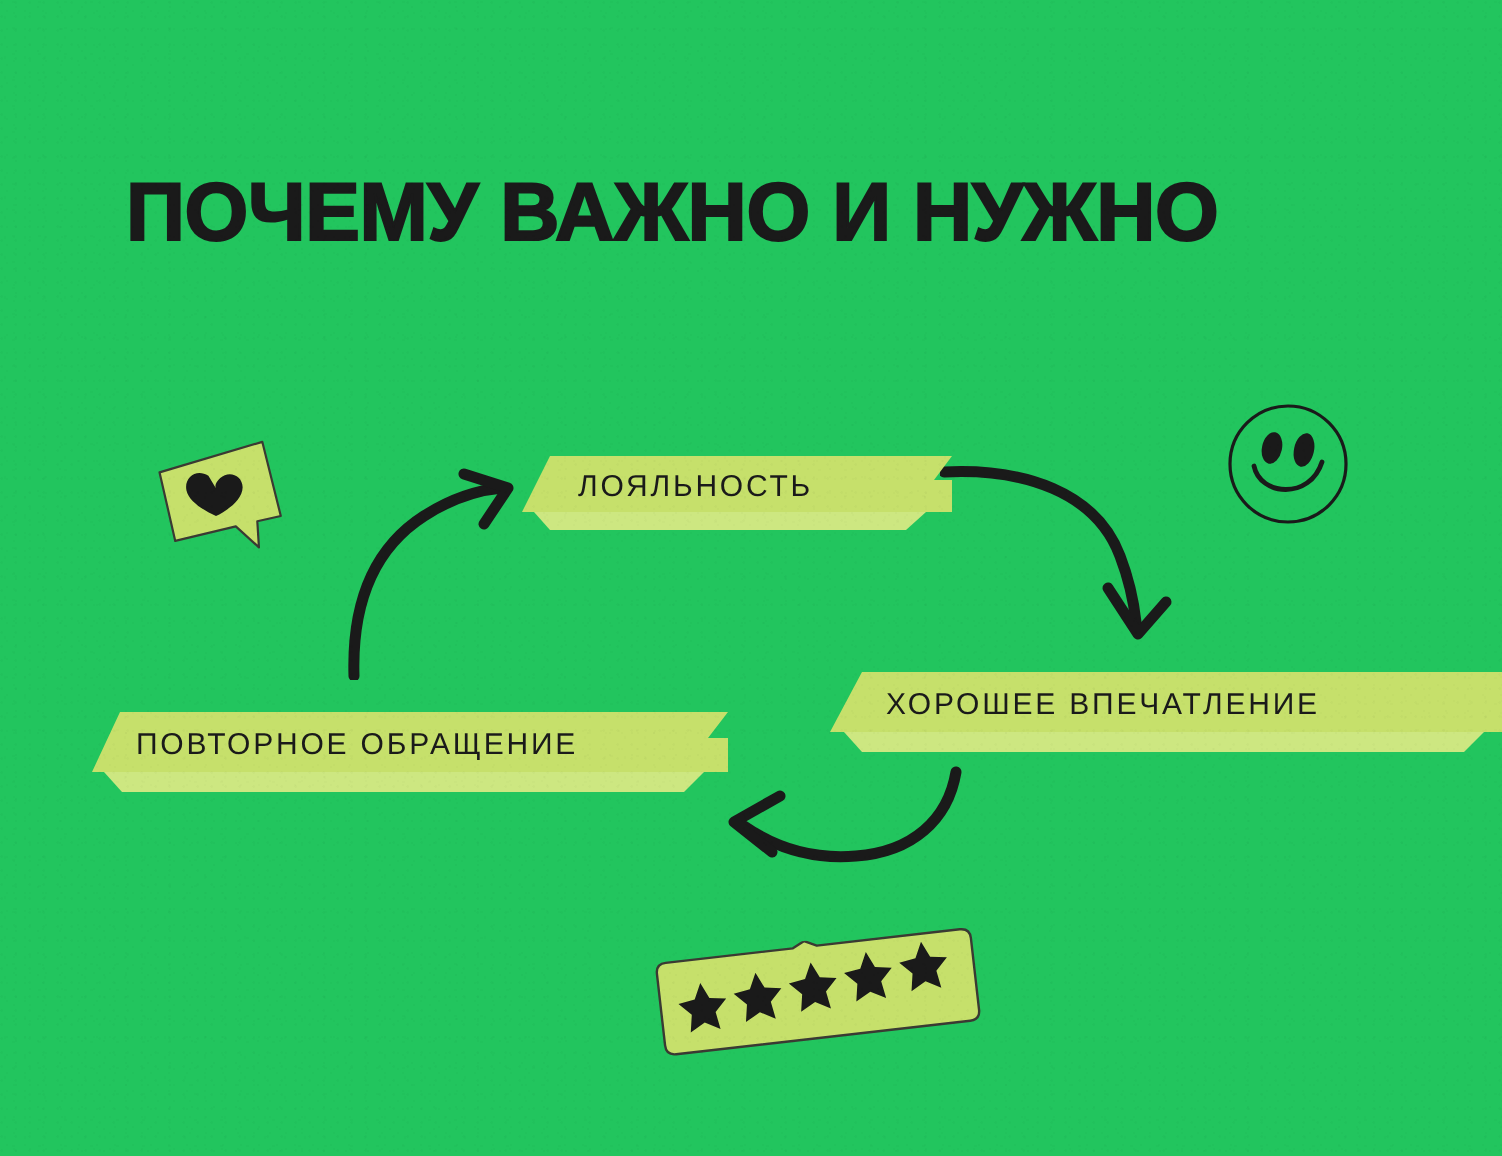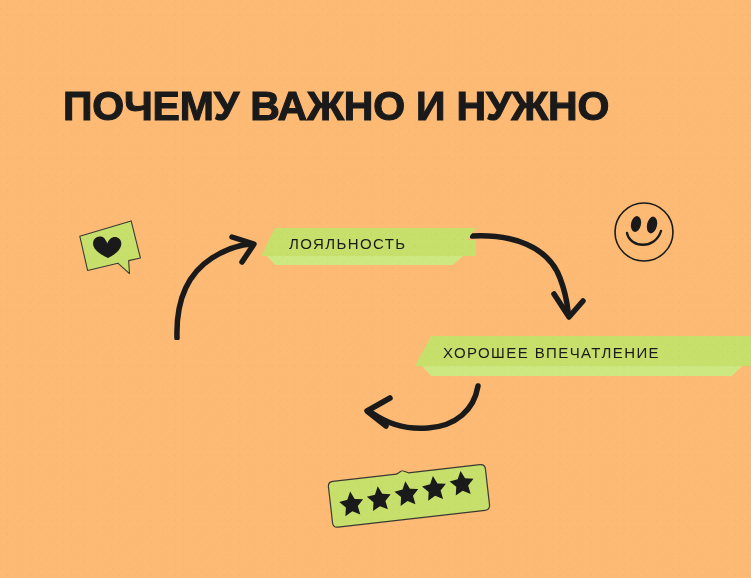--- a/index.html
+++ b/index.html
@@ -11,21 +11,21 @@
     height: 578px;
     overflow: hidden;
     font-family: "Liberation Sans", sans-serif;
     background: #f4f4f2;
   }
 
   #canvas {
     position: relative;
     width: 751px;
     height: 578px;
-    background-color: #fdba74;
+    background-color: #22c55e;
     overflow: hidden;
   }
 
   
   #noise {
     position: absolute;
     inset: 0;
     pointer-events: none;
     opacity: .55;
     background-image:
@@ -194,20 +194,25 @@
     <div class="band main"></div>
     <div class="txt">ЛОЯЛЬНОСТЬ</div>
   </div>
 
   <div class="banner" id="banner-impression">
     <div class="band under"></div>
     <div class="band main"></div>
     <div class="txt">ХОРОШЕЕ ВПЕЧАТЛЕНИЕ</div>
   </div>
 
+  <div class="banner" id="banner-repeat">
+    <div class="band under"></div>
+    <div class="band main"></div>
+    <div class="txt">ПОВТОРНОЕ ОБРАЩЕНИЕ</div>
+  </div>
 
   <div id="stars-badge">
     <svg width="166" height="52" viewBox="0 0 166 52" xmlns="http://www.w3.org/2000/svg">
       <defs>
         <g id="star-shape">
           <path d="M12 0 L15.7 7.9 L24 9.2 L18 15.3 L19.5 24 L12 19.9 L4.5 24 L6 15.3 L0 9.2 L8.3 7.9 Z"></path>
         </g>
       </defs>
       <path d="M5 8 Q5 3 10 3 L74 3 L80 0 L86 3 L158 3 Q163 3 163 8 L163 44 Q163 49 158 49 L10 49 Q5 49 5 44 Z" fill="#c6e06b" stroke="#3a3a33" stroke-width="1.2" stroke-linejoin="round"></path>
       <g fill="#1a1a1a">

